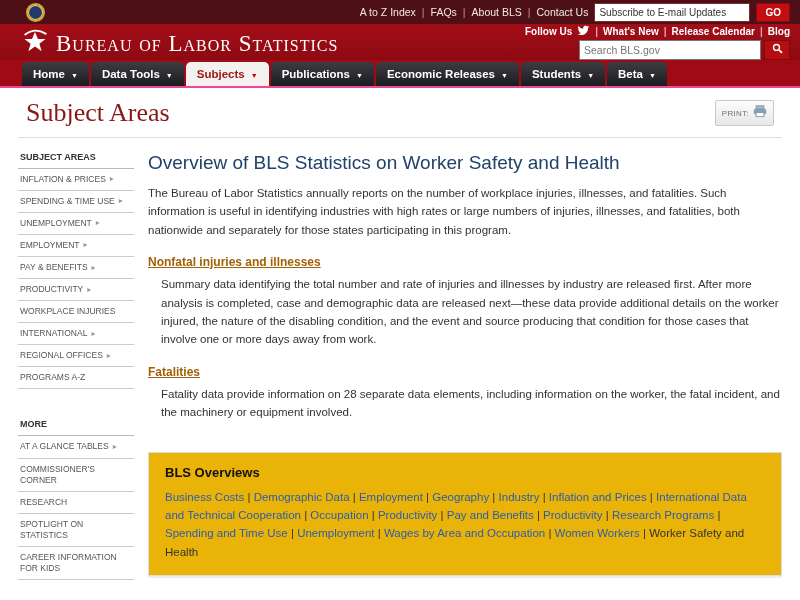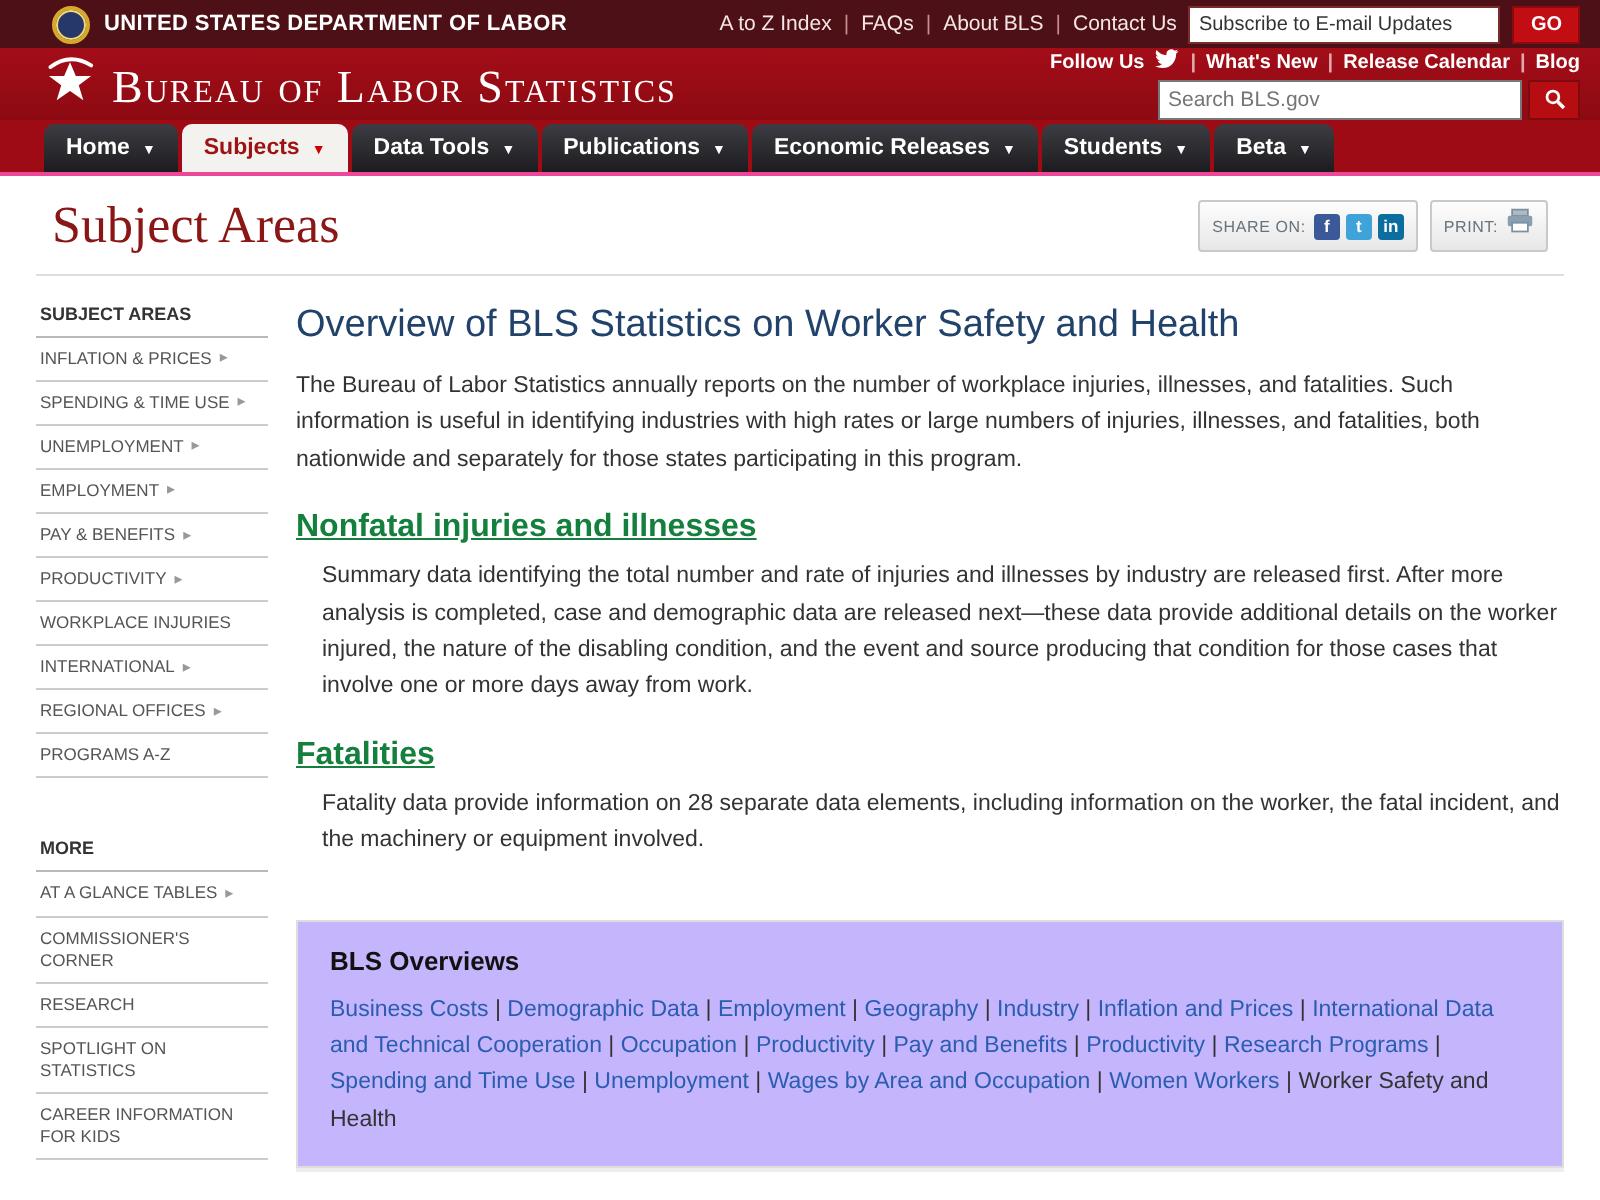--- a/index.html
+++ b/index.html
@@ -67,38 +67,37 @@
   .sidebar{width:116px;flex:none;margin-right:14px;}
   .side-section + .side-section{margin-top:24px;}
   .side-header{font-size:9px;font-weight:bold;color:#333;padding:6px 2px;border-bottom:1px solid #b9b9b9;}
   .side-item{display:flex;justify-content:flex-start;align-items:center;gap:4px;padding:5px 2px;
     border-bottom:1px solid #ccc;font-size:8.5px;color:#555;cursor:pointer;line-height:1.3;}
   .side-arrow{color:#999;font-size:8px;flex:none;}
 
   .content{flex:1;min-width:0;padding-bottom:20px;}
   .content-heading{font-size:19px;color:#21426b;font-weight:normal;margin:6px 0 10px;}
   .content p{font-size:11.5px;color:#333;line-height:1.6;margin:0 0 10px;}
-  .content h2{font-size:16px;color:#15803d;text-decoration:underline;margin:16px 0 6px;font-weight:bold;}
+  .content h2{font-size:12px;color:#a16207;text-decoration:underline;margin:16px 0 6px;font-weight:bold;}
   .indent{margin-left:13px !important;}
 
-  .overviews-box{margin-top:30px;background:#c4b5fd;border:1px solid #ddd;
+  .overviews-box{margin-top:30px;background:#eab308;border:1px solid #ddd;
     box-shadow:0 2px 0 rgba(0,0,0,.07);padding:12px 16px 14px;}
   .overviews-box h3{font-size:13px;margin:0 0 8px;color:#111;}
   .overview-links{font-size:11.5px;line-height:1.85;margin:0 !important;color:#333;}
   .overview-links a{color:#2a5db0;cursor:pointer;}
 </style>
 </head>
 <body>
 
 <div class="viewport">
 
   <header class="utility-bar">
     <div class="u-left">
       <span class="seal"></span>
-      <span class="agency">UNITED STATES DEPARTMENT OF LABOR</span>
     </div>
     <div class="u-right">
       <span class="u-links">
           <a>A to Z Index</a>
           <span class="sep">|</span>
           <a>FAQs</a>
           <span class="sep">|</span>
           <a>About BLS</a>
           <span class="sep">|</span>
           <a>Contact Us</a>
@@ -147,26 +146,26 @@
         </button>
       </div>
     </div>
   </header>
 
   <nav class="main-nav">
       <div class="nav-tab">
         <span>Home</span>
         <span class="caret">▼</span>
       </div>
+      <div class="nav-tab">
+        <span>Data Tools</span>
+        <span class="caret">▼</span>
+      </div>
       <div class="nav-tab active">
         <span>Subjects</span>
-        <span class="caret">▼</span>
-      </div>
-      <div class="nav-tab">
-        <span>Data Tools</span>
         <span class="caret">▼</span>
       </div>
       <div class="nav-tab">
         <span>Publications</span>
         <span class="caret">▼</span>
       </div>
       <div class="nav-tab">
         <span>Economic Releases</span>
         <span class="caret">▼</span>
       </div>
@@ -178,28 +177,20 @@
         <span>Beta</span>
         <span class="caret">▼</span>
       </div>
     </nav>
 
   <div class="page">
 
     <div class="title-row">
       <h1 class="page-title">Subject Areas</h1>
       <div class="title-tools">
-        <div class="tool-box">
-          <span class="tool-label">SHARE ON:</span>
-          <span style="display:inline-flex;gap:3px;">
-              <span class="icon-sq" style="background: rgb(59, 89, 152);">f</span>
-              <span class="icon-sq" style="background: rgb(63, 162, 217);">t</span>
-              <span class="icon-sq" style="background: rgb(11, 110, 158);">in</span>
-            </span>
-        </div>
         <div class="tool-box">
           <span class="tool-label">PRINT:</span>
           <span>
             <svg width="14" height="13" viewBox="0 0 16 14">
               <rect x="3.5" y="0.5" width="9" height="3.5" fill="#aebbc6" stroke="#7e909e"></rect>
               <rect x="1" y="4" width="14" height="6" rx="1" fill="#8aa0b0"></rect>
               <rect x="3.5" y="8" width="9" height="5" fill="#fff" stroke="#7e909e"></rect>
             </svg>
           </span>
         </div>

